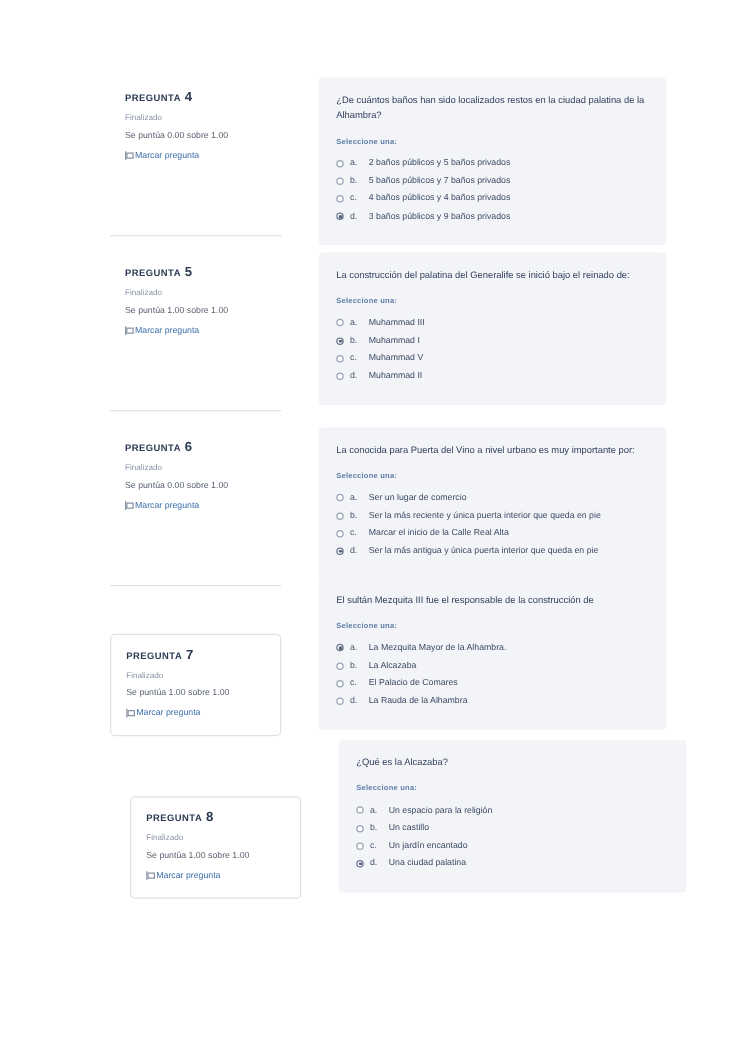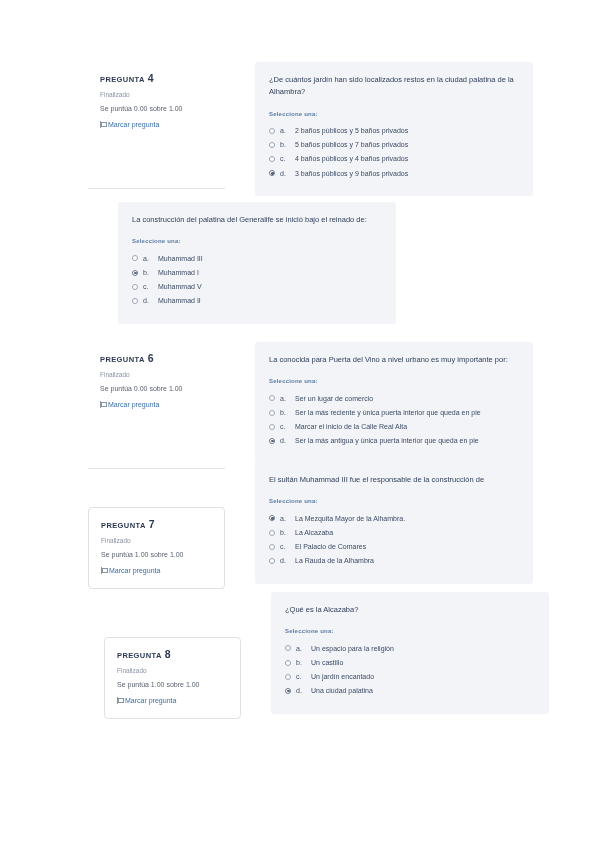--- a/index.html
+++ b/index.html
@@ -162,21 +162,21 @@
         <div class="infopanel ruled">
           <div class="qno"><span>PREGUNTA</span><span class="num">4</span></div>
           <div class="qstate">Finalizado</div>
           <div class="qgrade">Se puntúa 0.00 sobre 1.00</div>
           <div class="qflag">
             <span class="flag-icon"></span>
             <span>Marcar pregunta</span>
           </div>
         </div>
         <div class="qcontent" style="min-height: 122px;">
-          <div class="qtext">¿De cuántos jardín han sido localizados restos en la ciudad palatina de la Alhambra?</div>
+          <div class="qtext">¿De cuántos baños han sido localizados restos en la ciudad palatina de la Alhambra?</div>
           <div class="anslabel">Seleccione una:</div>
           <ul class="options">
             <li class="option">
               <span class="radio"></span>
               <span class="optletter">a.</span>
               <span class="opttext">2 baños públicos y 5 baños privados</span>
             </li>
             <li class="option">
               <span class="radio"></span>
               <span class="optletter">b.</span>
@@ -189,20 +189,29 @@
             </li>
             <li class="option selected">
               <span class="radio"></span>
               <span class="optletter">d.</span>
               <span class="opttext">3 baños públicos y 9 baños privados</span>
             </li>
           </ul>
         </div>
       </div>
       <div class="qblock" style="top: 202px; left: 88px;">
+        <div class="infopanel ruled">
+          <div class="qno"><span>PREGUNTA</span><span class="num">5</span></div>
+          <div class="qstate">Finalizado</div>
+          <div class="qgrade">Se puntúa 1.00 sobre 1.00</div>
+          <div class="qflag">
+            <span class="flag-icon"></span>
+            <span>Marcar pregunta</span>
+          </div>
+        </div>
         <div class="qcontent" style="min-height: 122px;">
           <div class="qtext">La construcción del palatina del Generalife se inició bajo el reinado de:</div>
           <div class="anslabel">Seleccione una:</div>
           <ul class="options">
             <li class="option">
               <span class="radio"></span>
               <span class="optletter">a.</span>
               <span class="opttext">Muhammad III</span>
             </li>
             <li class="option selected">
@@ -264,21 +273,21 @@
         <div class="infopanel boxed">
           <div class="qno"><span>PREGUNTA</span><span class="num">7</span></div>
           <div class="qstate">Finalizado</div>
           <div class="qgrade">Se puntúa 1.00 sobre 1.00</div>
           <div class="qflag">
             <span class="flag-icon"></span>
             <span>Marcar pregunta</span>
           </div>
         </div>
         <div class="qcontent" style="min-height: 122px;">
-          <div class="qtext">El sultán Muhammad III fue el responsable de la construcción de</div>
+          <div class="qtext">El sultán Mezquita III fue el responsable de la construcción de</div>
           <div class="anslabel">Seleccione una:</div>
           <ul class="options">
             <li class="option selected">
               <span class="radio"></span>
               <span class="optletter">a.</span>
               <span class="opttext">La Mezquita Mayor de la Alhambra.</span>
             </li>
             <li class="option">
               <span class="radio"></span>
               <span class="optletter">b.</span>

